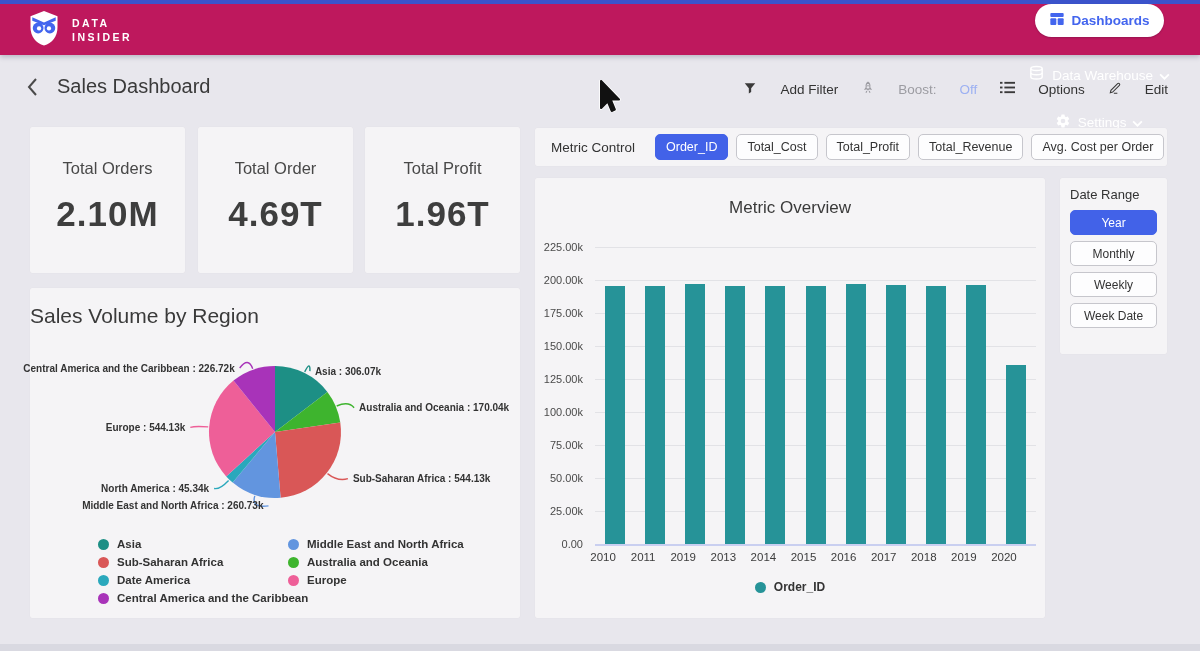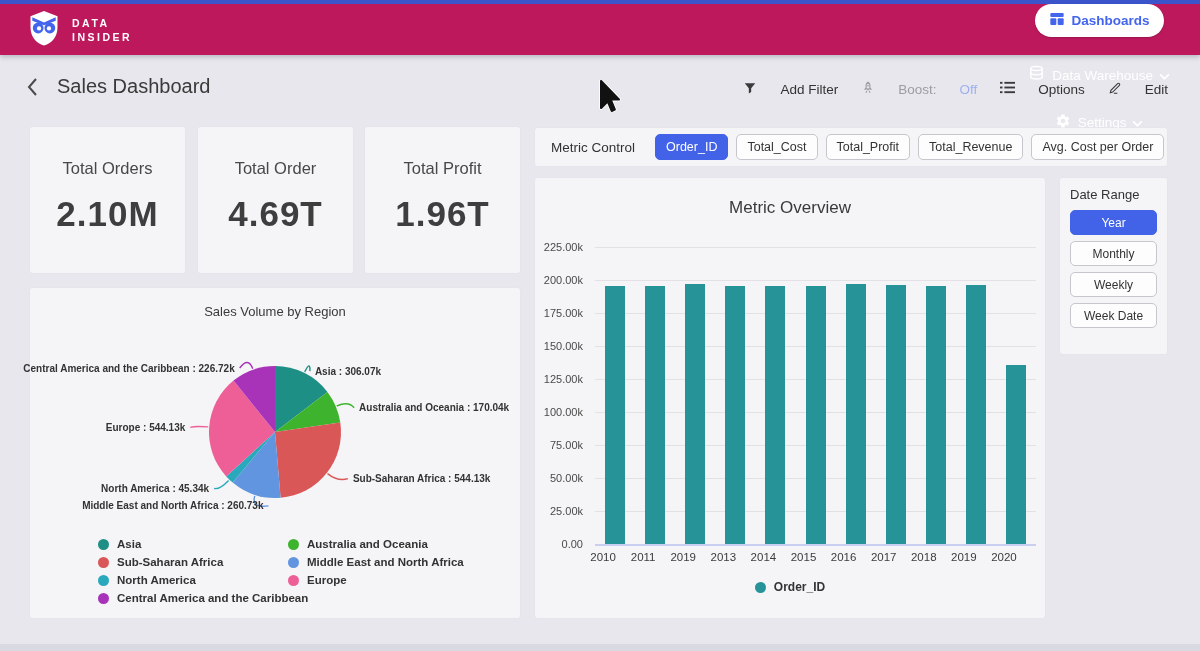--- a/index.html
+++ b/index.html
@@ -58,21 +58,21 @@
 
   
   .range-card { left:1060px; top:178px; width:107px; height:176px; padding:9px 10px; }
   .range-label { font-size:13px; color:#333; margin-bottom:8px; }
   .range-btn { display:block; width:87px; height:25px; margin-bottom:6px; font-size:12px; color:#333;
                background:#fdfdfe; border:1px solid #c6c6cc; border-radius:5px; font-family:inherit; cursor:pointer; }
   .range-btn.selected { background:#4262e8; color:#fff; border-color:#4262e8; }
 
   
   .pie-card { left:30px; top:288px; width:490px; height:330px; }
-  .pie-title { position:absolute; left:0; top:16px; width:100%; text-align:center; font-size:13px; color:#3a3a3a; }
+  .pie-title { position:absolute; left:0; top:16px; width:100%; font-size:21px; color:#3a3a3a; }
   .pie-svg { position:absolute; left:0; top:0; overflow:visible; }
   .pie-legend-col { position:absolute; top:247px; }
   .pie-legend-col.c0 { left:68px; }
   .pie-legend-col.c1 { left:258px; }
   .pl-item { display:flex; align-items:center; gap:8px; height:18px; margin-bottom:0px; }
   .pl-text { font-size:11.5px; font-weight:bold; color:#333; white-space:nowrap; }
 
   .footer-strip { position:absolute; left:0; bottom:0; width:1200px; height:7px; background:#d9d9e1; }
   .cursor { position:absolute; left:598px; top:80px; pointer-events:none; z-index:50; }
 </style>
@@ -311,35 +311,35 @@
         <div class="pl-item">
           <span class="legend-dot" style="background: rgb(29, 143, 133);"></span>
           <span class="pl-text">Asia</span>
         </div>
         <div class="pl-item">
           <span class="legend-dot" style="background: rgb(217, 87, 87);"></span>
           <span class="pl-text">Sub-Saharan Africa</span>
         </div>
         <div class="pl-item">
           <span class="legend-dot" style="background: rgb(42, 168, 188);"></span>
-          <span class="pl-text">North America</span>
+          <span class="pl-text">Date America</span>
         </div>
         <div class="pl-item">
           <span class="legend-dot" style="background: rgb(168, 51, 185);"></span>
           <span class="pl-text">Central America and the Caribbean</span>
         </div>
       </div>
     <div class="pie-legend-col c1">
         <div class="pl-item">
+          <span class="legend-dot" style="background: rgb(98, 149, 223);"></span>
+          <span class="pl-text">Middle East and North Africa</span>
+        </div>
+        <div class="pl-item">
           <span class="legend-dot" style="background: rgb(62, 180, 46);"></span>
           <span class="pl-text">Australia and Oceania</span>
-        </div>
-        <div class="pl-item">
-          <span class="legend-dot" style="background: rgb(98, 149, 223);"></span>
-          <span class="pl-text">Middle East and North Africa</span>
         </div>
         <div class="pl-item">
           <span class="legend-dot" style="background: rgb(238, 95, 152);"></span>
           <span class="pl-text">Europe</span>
         </div>
       </div>
   </div>
 
   <div class="footer-strip"></div>
 

